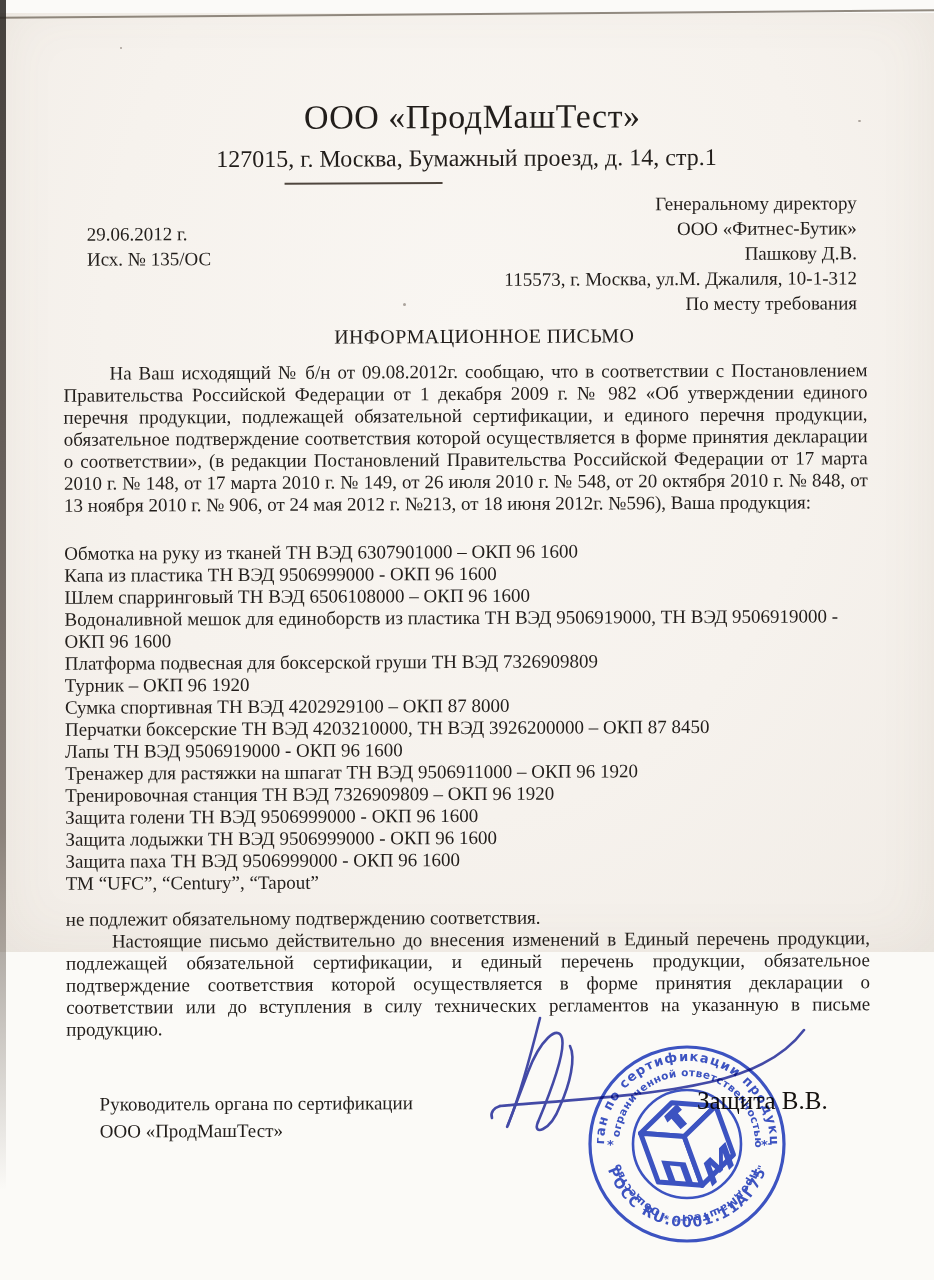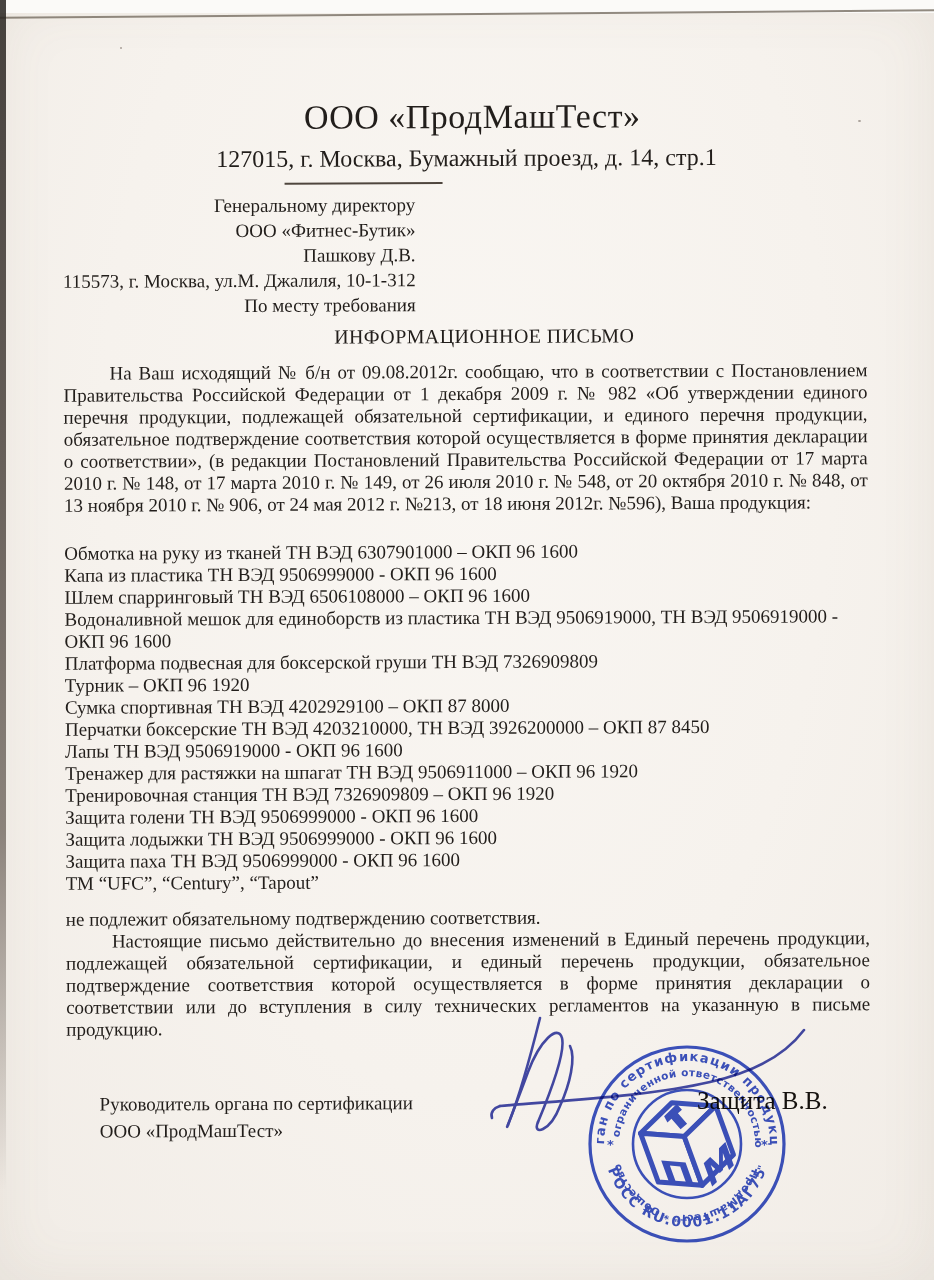--- a/index.html
+++ b/index.html
@@ -3,21 +3,21 @@
 <meta charset="utf-8">
 <style>
   html,body{margin:0;padding:0;}
   body{
     width:934px;height:1280px;overflow:hidden;position:relative;
     background:#fbfaf7;
     font-family:"Liberation Serif","DejaVu Serif",serif;
     color:#221e1b;
   }
   .paper{
-    position:absolute;left:0;top:0;width:934px;height:1280px;
+    position:absolute;left:0;top:0;width:934px;height:952px;
     background:
       radial-gradient(ellipse at 50% 35%, #f9f6f2 0%, #f6f2ed 55%, #f1ece6 100%);
     box-shadow:inset 0 0 60px rgba(120,100,80,.08);
   }
   
   .scan-top-strip{position:absolute;left:0;top:0;width:934px;height:13px;background:#fbfaf8;}
   .scan-edge-top{position:absolute;left:-8px;top:13px;width:952px;height:2px;background:#6e6458;opacity:.75;transform:rotate(-0.45deg);}
   .scan-edge-left{position:absolute;left:0;top:0;width:6px;height:1190px;
     background:linear-gradient(180deg,#27231f 0%,#4a433d 35%,#7a7169 70%,rgba(122,113,105,0) 100%);opacity:.85;}
   .speck{position:absolute;border-radius:50%;background:#5d5248;opacity:.5;}
@@ -68,20 +68,24 @@
   <div class="speck" style="left:858px;top:120px;width:3px;height:2px;"></div>
   <div class="speck" style="left:120px;top:47px;width:2px;height:2px;"></div>
 
   <div class="content">
 
     <div class="company">ООО «ПродМашТест»</div>
     <div class="address">127015, г. Москва, Бумажный проезд, д. 14, стр.1</div>
     <hr class="head-rule">
 
     <div class="info-row">
+      <div class="meta">
+        <div>29.06.2012 г.</div>
+        <div>Исх. № 135/ОС</div>
+      </div>
       <div class="recipient">
         <div>Генеральному директору</div>
         <div>ООО «Фитнес-Бутик»</div>
         <div>Пашкову Д.В.</div>
         <div>115573, г. Москва, ул.М. Джалиля, 10-1-312</div>
         <div>По месту требования</div>
       </div>
     </div>
 
     <div class="letter-title">ИНФОРМАЦИОННОЕ ПИСЬМО</div>

